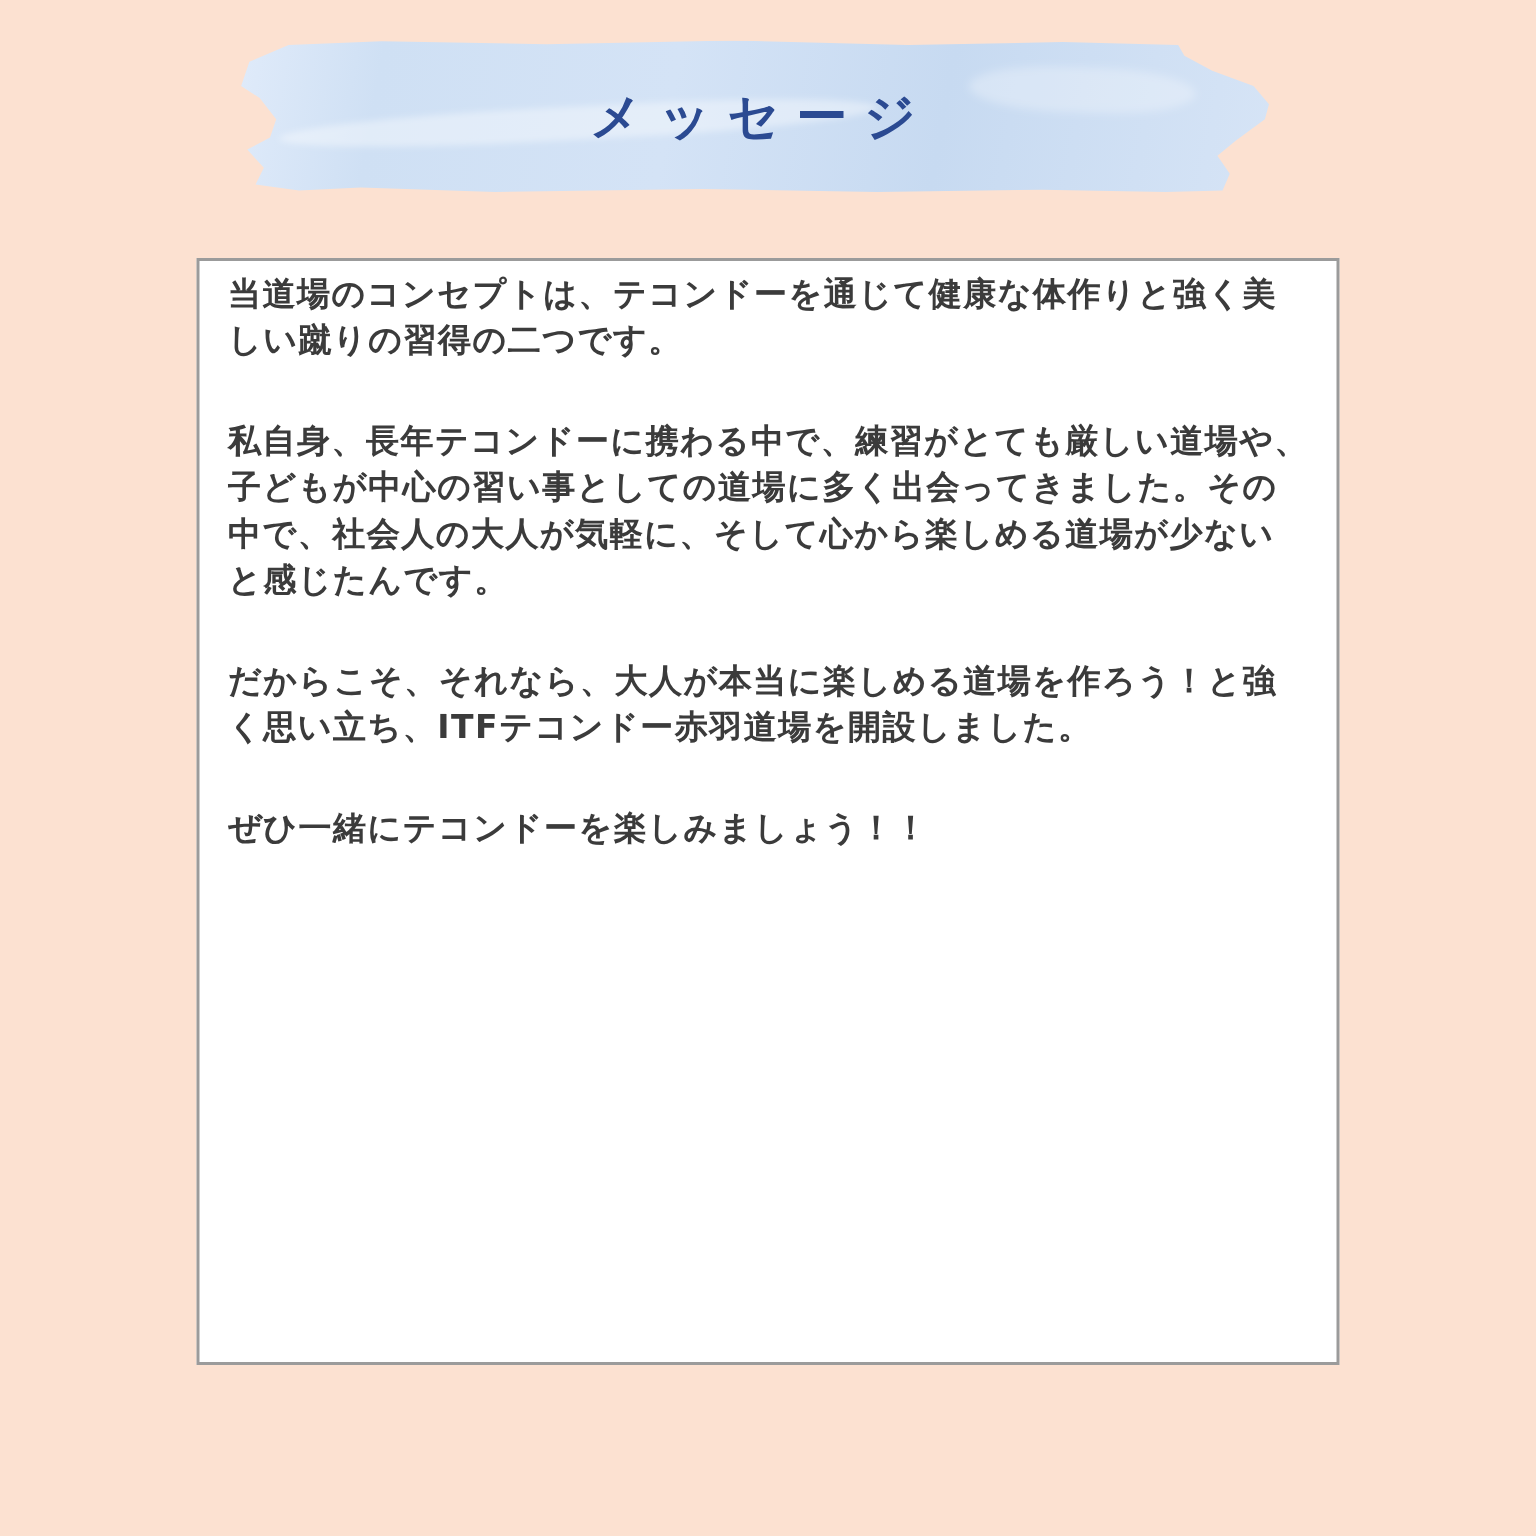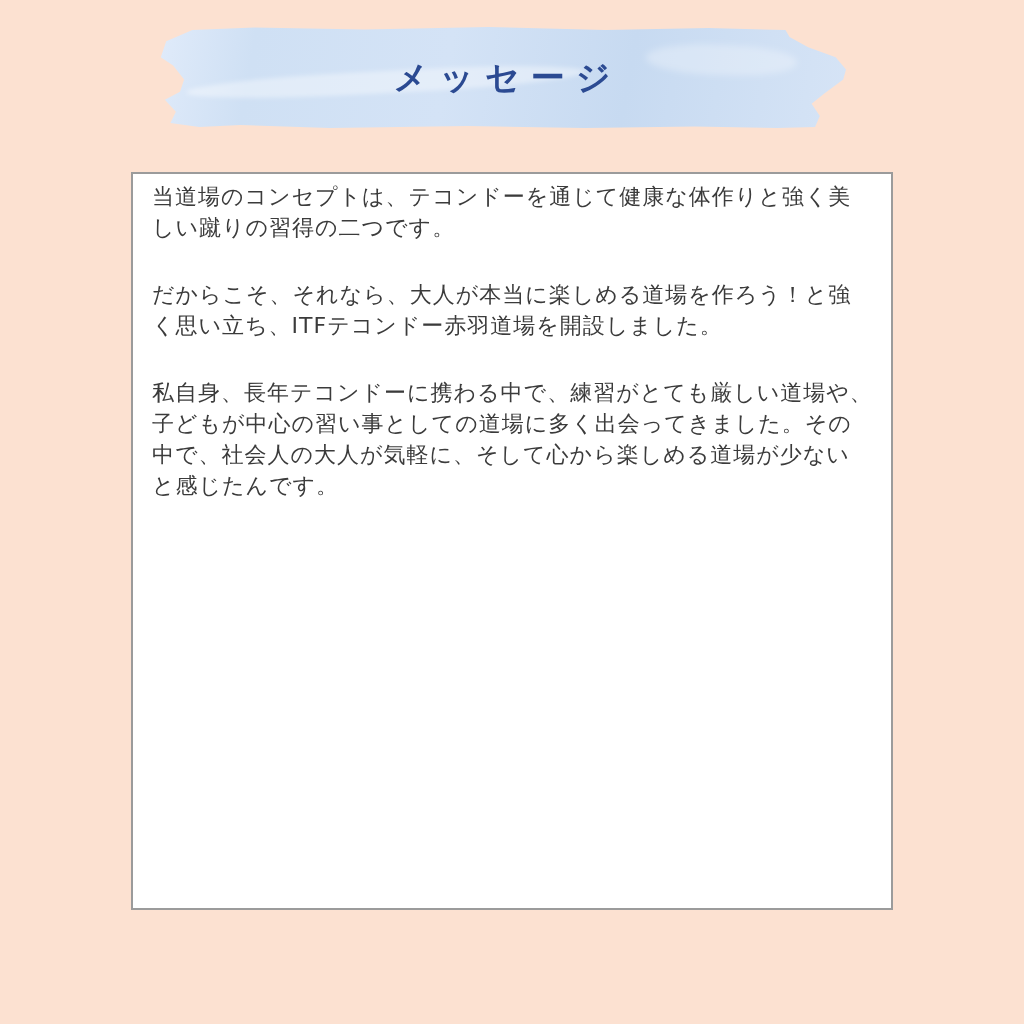--- a/index.html
+++ b/index.html
@@ -76,20 +76,21 @@
 
   
   .message-card {
     position: absolute;
     left: 131px; top: 172px;
     width: 762px; height: 738px;
     background: var(--card-bg);
     border: 2px solid var(--card-border);
     padding: 7px 18px 16px 19px;
     overflow: hidden;
+    font-weight: bold;
   }
   .message-card p {
     font-size: 22px;
     line-height: 31px;
     letter-spacing: 1px;
     color: var(--text-color);
     margin: 0 0 36px 0;
     text-align: left;
     word-break: normal;
     overflow-wrap: break-word;
@@ -102,17 +103,18 @@
 <div class="canvas">
 
   <div class="banner">
     <div class="banner-streak"></div>
     <div class="banner-streak2"></div>
     <h1 class="page-title">メッセージ</h1>
   </div>
 
   <div class="message-card">
     <p>当道場のコンセプトは、テコンドーを通じて健康な体作りと強く美しい蹴りの習得の二つです。</p>
+    <p>私自身、長年テコンドーに携わる中で、練習がとても厳しい道場や、子どもが中心の習い事としての道場に多く出会ってきました。その中で、社会人の大人が気軽に、そして心から楽しめる道場が少ないと感じたんです。</p>
     <p>だからこそ、それなら、大人が本当に楽しめる道場を作ろう！と強く思い立ち、ITFテコンドー赤羽道場を開設しました。</p>
-    <p>私自身、長年テコンドーに携わる中で、練習がとても厳しい道場や、子どもが中心の習い事としての道場に多く出会ってきました。その中で、社会人の大人が気軽に、そして心から楽しめる道場が少ないと感じたんです。</p>
+    <p>ぜひ一緒にテコンドーを楽しみましょう！！</p>
   </div>
 
 </div>
 
 </body></html>

